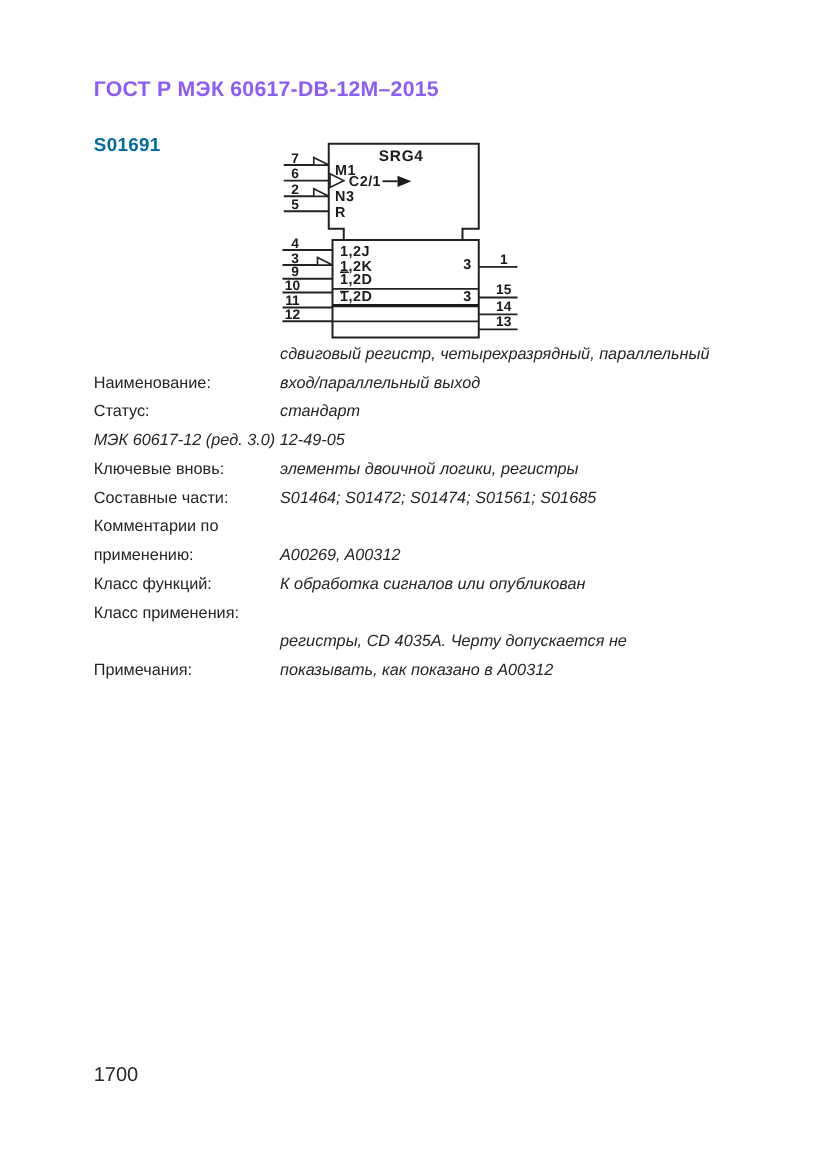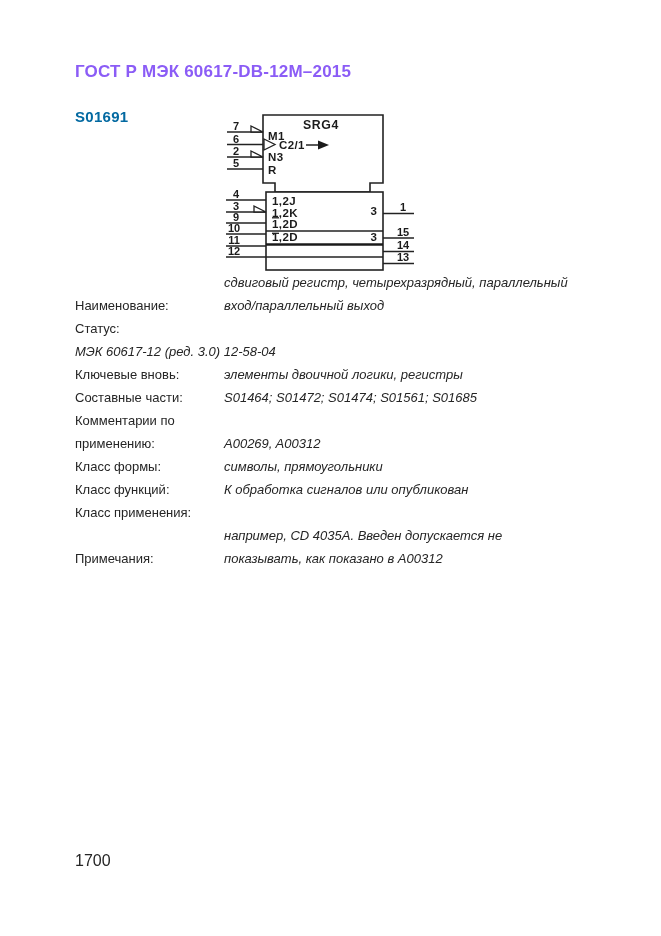--- a/index.html
+++ b/index.html
@@ -124,50 +124,47 @@
   </svg>
 
   <div class="props">
     <div class="prow">
       <div class="plabel">Наименование:</div>
       <div class="pvalue">сдвиговый регистр, четырехразрядный, параллельный
 вход/параллельный выход</div>
     </div>
     <div class="prow">
       <div class="plabel">Статус:</div>
+      <div class="pvalue">стандарт</div>
     </div>
     <div class="prow">
-      <div class="pvalue">МЭК 60617-12 (ред. 3.0) 12-58-04</div>
+      <div class="pvalue">МЭК 60617-12 (ред. 3.0) 12-49-05</div>
     </div>
     <div class="prow">
       <div class="plabel">Ключевые вновь:</div>
       <div class="pvalue">элементы двоичной логики, регистры</div>
     </div>
     <div class="prow">
       <div class="plabel">Составные части:</div>
       <div class="pvalue">S01464; S01472; S01474; S01561; S01685</div>
     </div>
     <div class="prow">
       <div class="plabel">Комментарии по
 применению:</div>
       <div class="pvalue">A00269, A00312</div>
     </div>
     <div class="prow">
-      <div class="plabel">Класс формы:</div>
-      <div class="pvalue">символы, прямоугольники</div>
-    </div>
-    <div class="prow">
       <div class="plabel">Класс функций:</div>
       <div class="pvalue">К обработка сигналов или опубликован</div>
     </div>
     <div class="prow">
       <div class="plabel">Класс применения:</div>
     </div>
     <div class="prow">
       <div class="plabel">Примечания:</div>
-      <div class="pvalue">например, CD 4035A. Введен допускается не
+      <div class="pvalue">регистры, CD 4035A. Черту допускается не
 показывать, как показано в A00312</div>
     </div>
   </div>
 
   <div class="page-number">1700</div>
 
 </div>
 
 </body></html>

